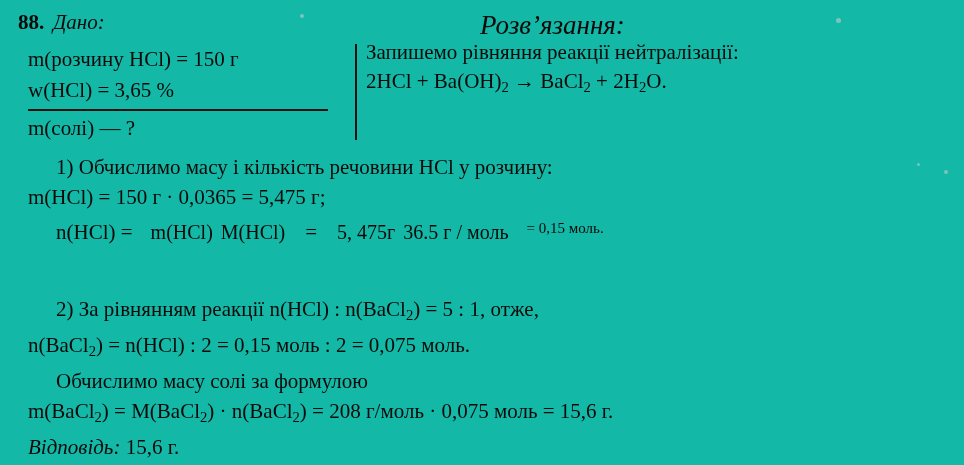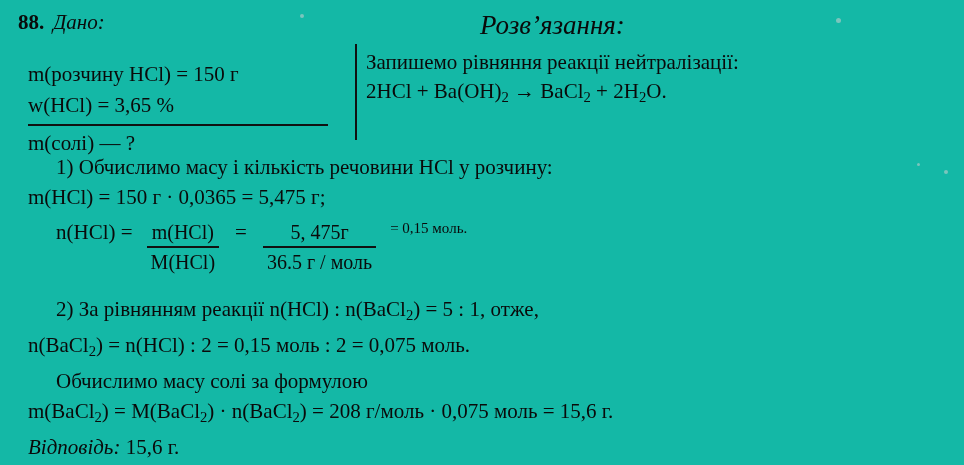--- a/index.html
+++ b/index.html
@@ -58,21 +58,21 @@
     position: absolute;
     left: 28px;
     top: 46px;
     width: 320px;
   }
   .given-line {
     font-size: 21px;
     line-height: 27px;
     white-space: nowrap;
   }
-  .given-line.l1 { margin-top: 15px; }
+  .given-line.l1 { margin-top: 0px; }
   .given-line.l2 { margin-top: 4px; }
   .given-rule {
     width: 300px;
     height: 2px;
     background: #111;
     margin: 5px 0 4px 0;
   }
   .given-line.l3 { margin-top: 4px; }
 
   
@@ -82,21 +82,21 @@
     top: 44px;
     width: 2px;
     height: 96px;
     background: #111;
   }
 
   
   .sol-intro {
     position: absolute;
     left: 366px;
-    top: 48px;
+    top: 38px;
     width: 590px;
   }
   .sol-line {
     font-size: 21px;
     line-height: 29px;
     white-space: nowrap;
   }
 
   
   .body {
@@ -125,21 +125,20 @@
     display: flex;
     align-items: flex-start;
     height: 74px;
   }
   .frac-eq .lead {
     font-size: 21px;
     padding-right: 6px;
   }
   .frac {
     display: inline-flex;
-    flex-direction: column;
     align-items: center;
     justify-content: center;
     padding: 0 8px;
     vertical-align: middle;
   }
   .frac .num, .frac .den {
     font-size: 20px;
     line-height: 24px;
     white-space: nowrap;
     padding: 0 4px;

